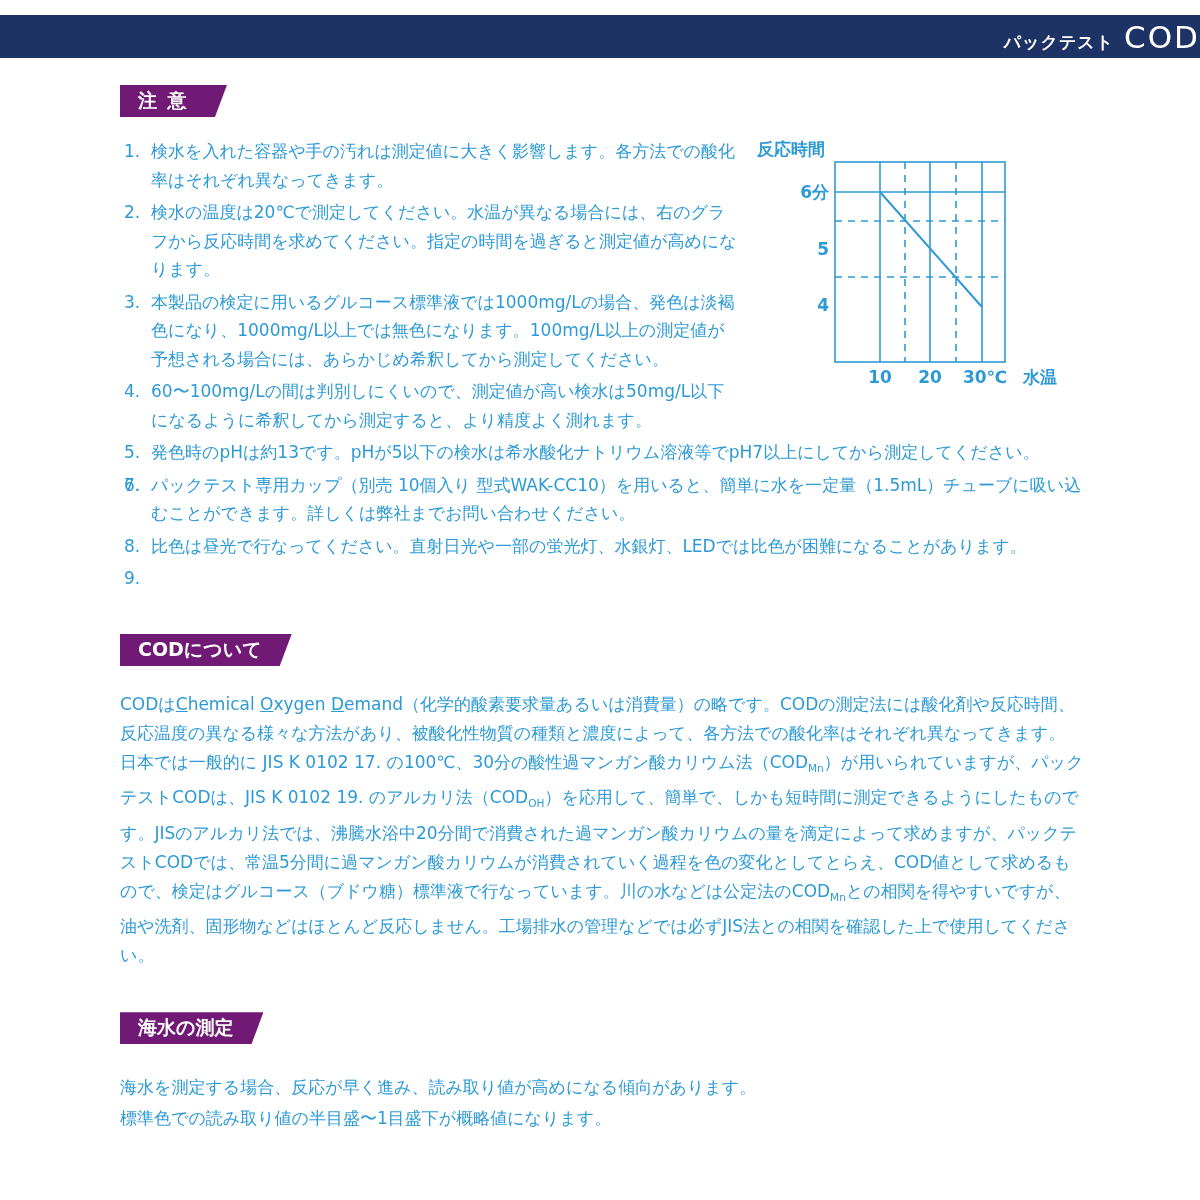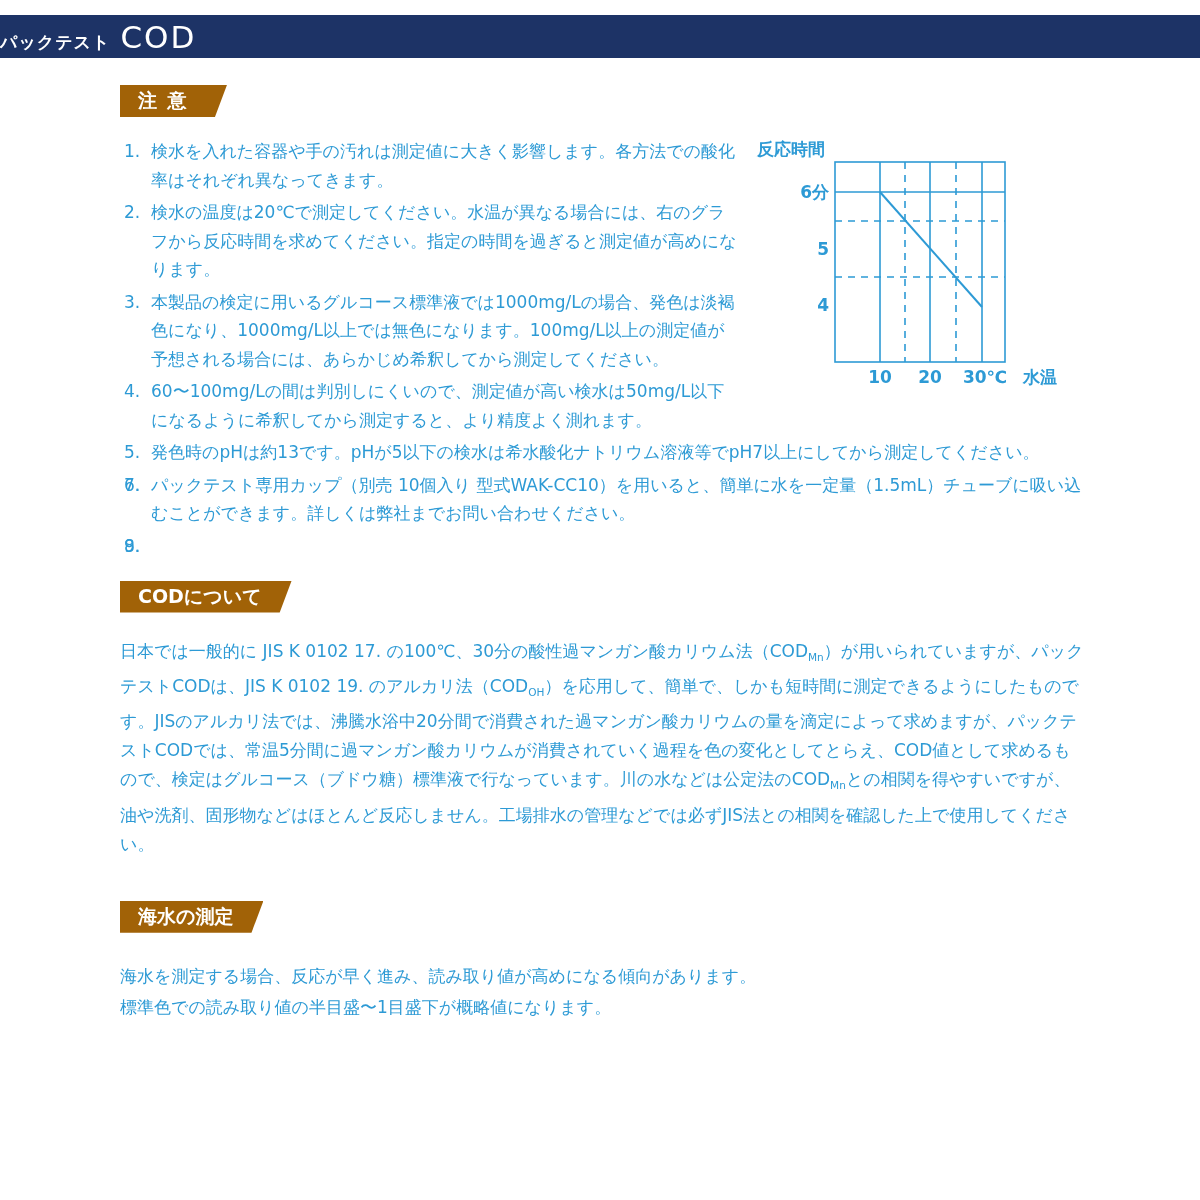--- a/index.html
+++ b/index.html
@@ -6,52 +6,52 @@
   html,body { background:#ffffff; }
   body {
     width:1200px; height:1200px; overflow:hidden;
     font-family:"DejaVu Sans", sans-serif;
     -webkit-font-smoothing:antialiased;
   }
 
   
   .topbar {
     margin-top:15px; height:43px; background:#1d3366;
-    display:flex; justify-content:flex-start; align-items:center;
+    display:flex; justify-content:flex-end; align-items:center;
   }
   .titlewrap { display:flex; align-items:baseline; gap:10px; color:#fff; }
   .titlewrap .brand  { font-size:17px; font-weight:700; letter-spacing:1px; }
   .titlewrap .product{ font-size:31px; font-weight:400; letter-spacing:2px; }
 
   
   .content { margin:0 115px 0 120px; color:#2d9ad5; }
 
   
   .ribbon {
-    display:inline-block; background:#a16207; color:#fff;
+    display:inline-block; background:#701a75; color:#fff;
     font-size:19px; font-weight:700; line-height:1;
     padding:6px 30px 7px 18px;
     clip-path:polygon(0 0, 100% 0, calc(100% - 12px) 100%, 0 100%);
   }
   .ribbon.spread { letter-spacing:0.55em; }
 
   
   .sec-caution { margin-top:27px; }
   .caution-body { margin-top:20px; font-size:17px; line-height:28.5px; }
   .graph-figure { float:right; width:330px; margin:0 0 10px 18px; }
   ol.caution-list { list-style:none; }
   ol.caution-list li { position:relative; padding-left:31px; margin-bottom:4px; }
   ol.caution-list .num { position:absolute; left:4px; top:0; }
   sub { font-size:0.62em; }
 
   
   svg text { font-family:"DejaVu Sans", sans-serif; font-weight:700; font-size:17px; fill:#2d9ad5; }
 
   
-  .sec-about { clear:both; margin-top:53px; }
+  .sec-about { clear:both; margin-top:74px; }
   .about-text { margin-top:24px; font-size:17px; line-height:29px; }
 
   
   .sec-sea { margin-top:42px; }
   .sea-lines { margin-top:28px; font-size:17px; line-height:31px; }
 </style>
 </head>
 <body>
 
 <div class="page">
@@ -126,33 +126,35 @@
           </li>
           <li>
             <span class="num">6.</span>
           </li>
           <li>
             <span class="num">7.</span>
             <span class="txt"><span>パックテスト専用カップ（別売 10個入り 型式WAK-CC10）を用いると、簡単に水を一定量（1.5mL）チューブに吸い込むことができます。詳しくは弊社までお問い合わせください。</span></span>
           </li>
           <li>
             <span class="num">8.</span>
+            <span class="txt"><span>比色は昼光で行なってください。直射日光や一部の蛍光灯、水銀灯、LEDでは比色が困難になることがあります。</span></span>
           </li>
           <li>
             <span class="num">9.</span>
           </li>
         </ol>
       </div>
     </section>
 
     <section class="sec-about">
       <h2 class="ribbon">
         <span>CODについて</span>
       </h2>
       <div class="about-text">
+        <p><span>CODは</span><span style="text-decoration: underline;">C</span><span>hemical </span><span style="text-decoration: underline;">O</span><span>xygen </span><span style="text-decoration: underline;">D</span><span>emand（化学的酸素要求量あるいは消費量）の略です。CODの測定法には酸化剤や反応時間、反応温度の異なる様々な方法があり、被酸化性物質の種類と濃度によって、各方法での酸化率はそれぞれ異なってきます。</span></p>
         <p><span>日本では一般的に JIS K 0102 17. の100℃、30分の酸性過マンガン酸カリウム法（COD</span><sub>Mn</sub><span>）が用いられていますが、パックテストCODは、JIS K 0102 19. のアルカリ法（COD</span><sub>OH</sub><span>）を応用して、簡単で、しかも短時間に測定できるようにしたものです。JISのアルカリ法では、沸騰水浴中20分間で消費された過マンガン酸カリウムの量を滴定によって求めますが、パックテストCODでは、常温5分間に過マンガン酸カリウムが消費されていく過程を色の変化としてとらえ、COD値として求めるもので、検定はグルコース（ブドウ糖）標準液で行なっています。川の水などは公定法のCOD</span><sub>Mn</sub><span>との相関を得やすいですが、油や洗剤、固形物などはほとんど反応しません。工場排水の管理などでは必ずJIS法との相関を確認した上で使用してください。</span></p>
       </div>
     </section>
 
     <section class="sec-sea">
       <h2 class="ribbon">
         <span>海水の測定</span>
       </h2>
       <div class="sea-lines">
         <div>海水を測定する場合、反応が早く進み、読み取り値が高めになる傾向があります。</div>

